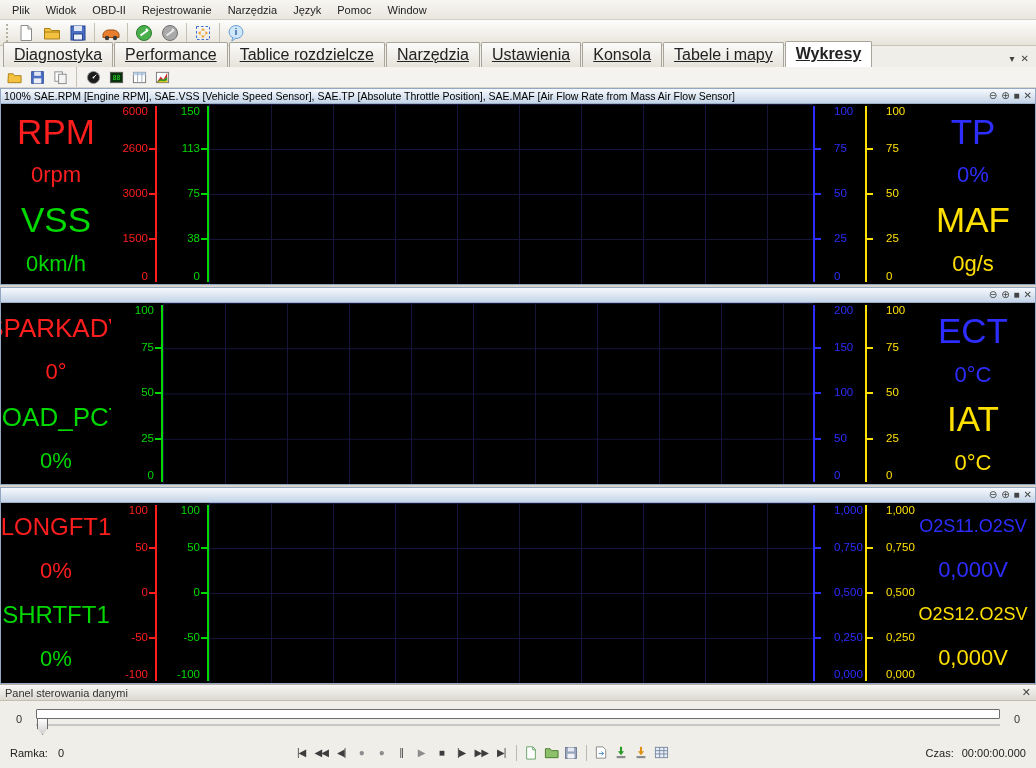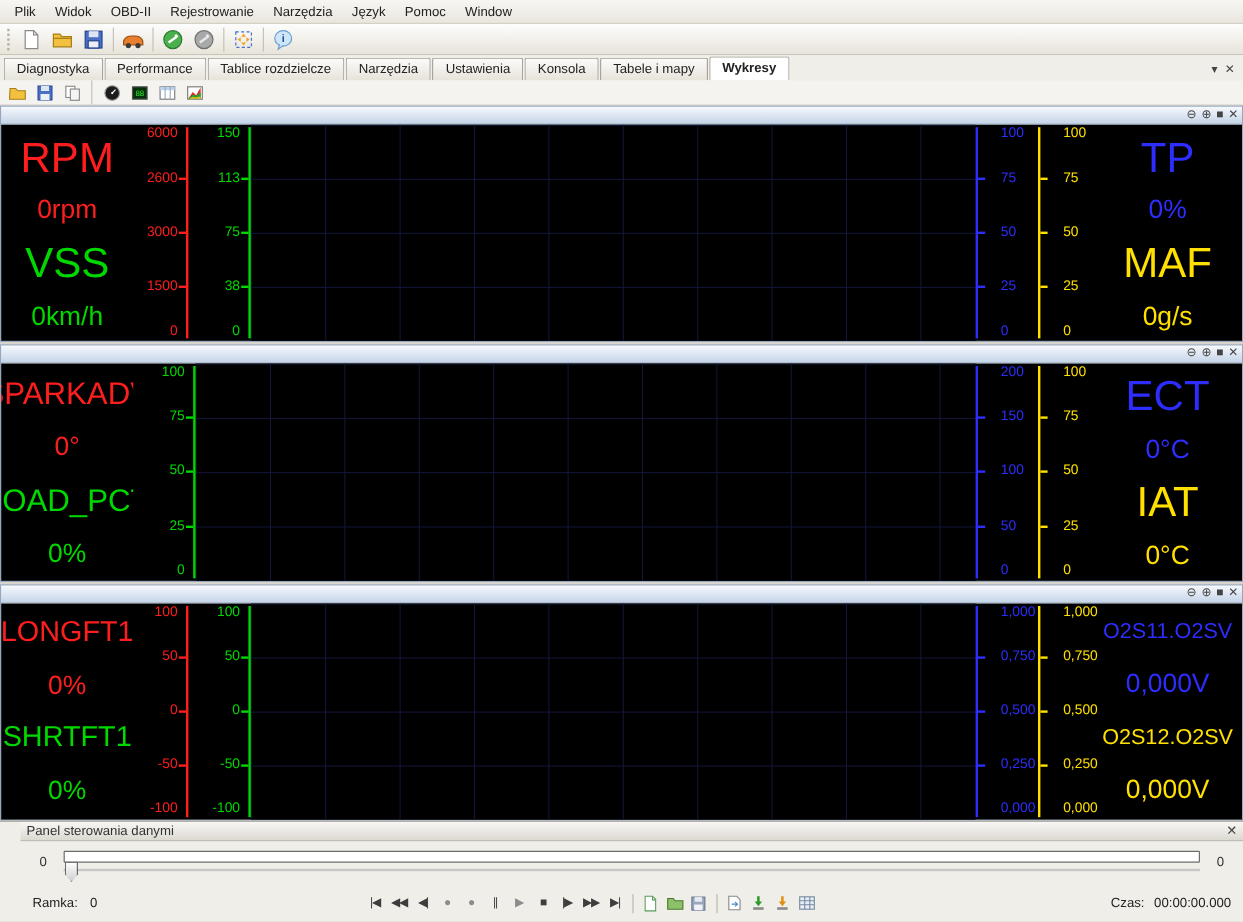--- a/index.html
+++ b/index.html
@@ -17,23 +17,23 @@
   .menubar span { padding:3px 8px; cursor:default; }
   
   .toolbar { height:26px; display:flex; align-items:center; padding:0 2px;
     background:linear-gradient(#fdfdfc,#e7e4da); border-bottom:1px solid #c9c5ba; }
   .grip { width:3px; height:18px; margin:0 4px; border-left:2px dotted #b4b0a4; }
   .tbtn { width:26px; height:24px; display:flex; align-items:center; justify-content:center; border-radius:2px; }
   .vsep { width:1px; height:20px; background:#c6c2b6; margin:0 3px; }
   
   .tabstrip { height:21px; display:flex; align-items:flex-end; padding:2px 3px 0 3px;
     background:#efeee9; }
-  .tab { font-size:11px; padding:3px 10px 3px 10px; margin-right:1px; color:#222;
+  .tab { font-size:16px; padding:3px 10px 3px 10px; margin-right:1px; color:#222;
     background:linear-gradient(#fbfbfa,#e6e3da); border:1px solid #a8a499; border-bottom:none;
-    border-radius:2px 2px 0 0; white-space:nowrap; }
+    border-radius:2px 2px 0 0; white-space:nowrap;text-decoration:underline; }
   .tab.active { background:#fff; font-weight:bold; padding-bottom:4px; }
   .tabctl { margin-left:auto; display:flex; gap:6px; align-items:center; padding:0 4px 3px 0; color:#444; font-size:10px; }
   
   .minibar { height:21px; display:flex; align-items:center; gap:3px; padding:0 4px;
     background:#f4f3ef; border-bottom:1px solid #d8d5cc; }
   .mbtn { width:20px; height:18px; display:flex; align-items:center; justify-content:center; }
   
   #charts { flex:1; display:flex; flex-direction:column; gap:2px; background:#d8d5cc; min-height:0; }
   .chart-panel { flex:1; display:flex; flex-direction:column; border:1px solid #94a7c2; min-height:0; }
   .chart-titlebar { height:15px; flex:0 0 15px; display:flex; align-items:center; padding:0 3px;
@@ -65,21 +65,21 @@
   .tick-dash { position:absolute; width:6px; height:2px; background:var(--axcol); transform:translateY(-50%); }
   .side-left  .tick-dash { right:2px; }
   .side-right .tick-dash { left:2px; }
   .plot { flex:1; background-color:#000;
     background-image:
       linear-gradient(#15153d 1px, transparent 1px),
       linear-gradient(90deg, #15153d 1px, transparent 1px);
     background-size: 100% 25%, 62px 100%; }
   
   .dock { height:84px; flex:0 0 84px; display:flex; flex-direction:column;
-    background:#efeee9; border-top:1px solid #b5b1a6;padding-left:17px; }
+    background:#efeee9; border-top:1px solid #b5b1a6; }
   .dock-header { height:16px; display:flex; align-items:center; padding:0 5px;
     background:linear-gradient(#f8f7f5,#dcd9d1); border-bottom:1px solid #c2beb4; color:#333; }
   .dock-close { margin-left:auto; color:#444; font-size:11px; }
   .slider-row { height:36px; display:flex; align-items:center; padding:0 8px; color:#333; }
   .slider-end { width:22px; text-align:center; }
   .track-wrap { flex:1; position:relative; height:100%; margin:0 6px; }
   .track-channel { position:absolute; left:0; right:0; top:8px; height:10px;
     background:#fff; border:1px solid #6d6d6d; border-radius:1px; }
   .track-line { position:absolute; left:0; right:0; top:23px; height:2px; background:#c6c6c6; }
   .track-thumb { position:absolute; left:1px; top:17px; width:11px; height:17px;
@@ -228,20 +228,21 @@
       <path d="M2 13l4-6 3 3 4-7v10z" fill="#d23030"></path>
       <path d="M2 13l4-3.5 3 1 4-3v5.5z" fill="#2aa02a"></path>
       <path d="M2 13l4-1.5 3 .5 4-1v2z" fill="#e8c820"></path>
     </svg>
   </span>
 </div>
 
 <div id="charts">
   <section class="chart-panel chart-0">
     <header class="chart-titlebar">
+      <span class="chart-title">100% SAE.RPM [Engine RPM], SAE.VSS [Vehicle Speed Sensor], SAE.TP [Absolute Throttle Position], SAE.MAF [Air Flow Rate from Mass Air Flow Sensor]</span>
       <span class="tb-buttons">
         <span>⊖</span>
         <span>⊕</span>
         <span>■</span>
         <span>✕</span>
       </span>
     </header>
     <div class="chart-body">
       <div class="param-col left">
         <div class="pname c-red">RPM</div>

